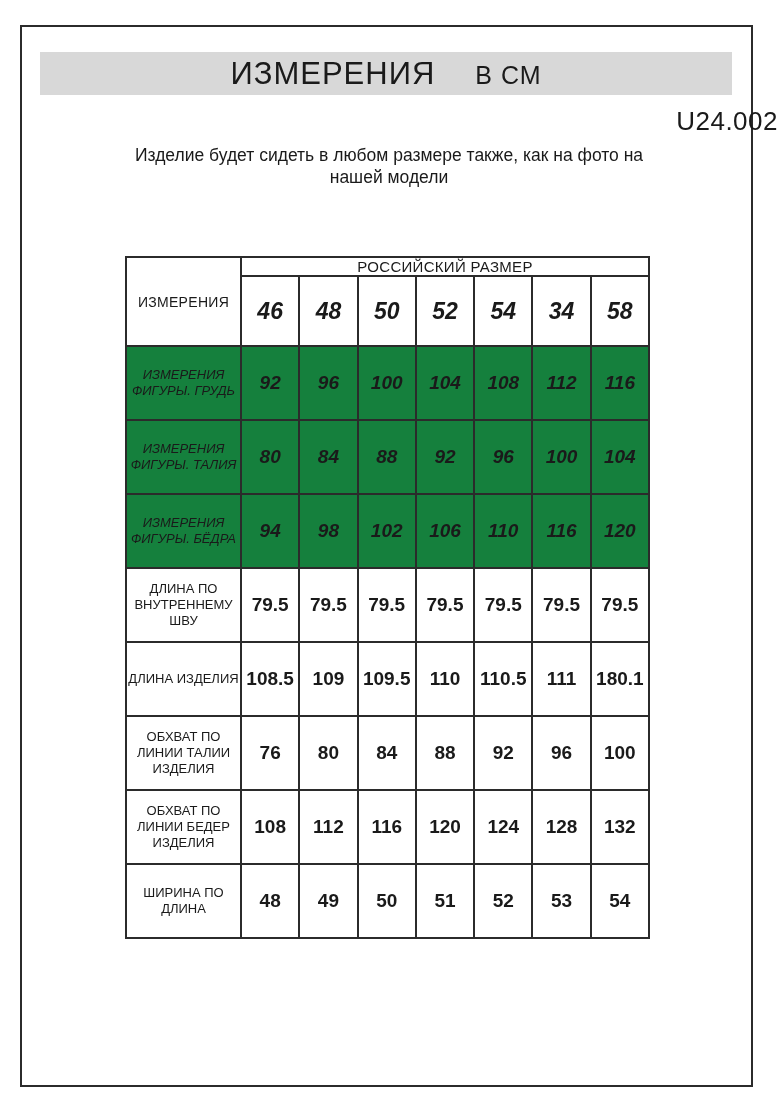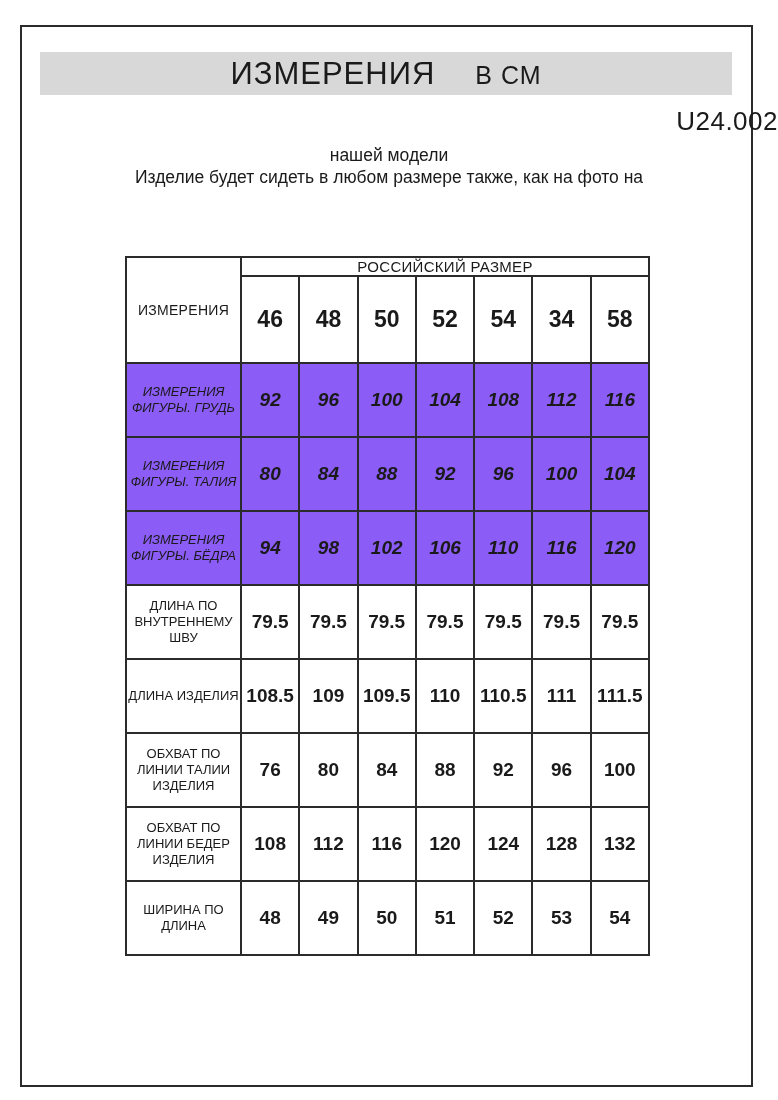--- a/index.html
+++ b/index.html
@@ -32,48 +32,48 @@
     position:absolute; left:125px; top:256px; width:523px;
     border-collapse:collapse; table-layout:fixed;
   }
   table.size-table td {
     border:2px solid #2b2b2b; text-align:center; vertical-align:middle;
     padding:0; overflow:hidden;
   }
   td.corner { font-size:14px; letter-spacing:0.3px; }
   tr.group-row { height:17px; }
   td.group { font-size:15px; letter-spacing:0.3px; }
-  tr.sizes-row { height:87px; }
+  tr.sizes-row { height:70px;font-style:italic; }
   td.size-cell { font-size:23px; font-weight:700; }
   tbody tr { height:74px; }
   td.label-cell { font-size:13px; line-height:16px; padding:0 4px; }
   td.value-cell { font-size:19px; font-weight:700; }
-  tr.shaded td { background:#8b5cf6; font-style:italic; }
+  tr.shaded td { background:#15803d; font-style:italic; }
   .note {
     position:absolute; left:0; top:1002px; width:100%;
     text-align:center; font-size:15.5px; font-weight:700; letter-spacing:0.2px;
   }
 </style>
 </head>
 <body>
 
 <div class="page">
 
   <div class="frame"></div>
 
   <div class="banner">
     <span class="part1">ИЗМЕРЕНИЯ</span>
     <span class="units">В СМ</span>
   </div>
 
   <div class="article">U24.002</div>
 
   <div class="subtitle">
+    <span style="display:block;">Изделие будет сидеть в любом размере также, как на фото на</span>
     <span style="display:block;">нашей модели</span>
-    <span style="display:block;">Изделие будет сидеть в любом размере также, как на фото на</span>
   </div>
 
   <table class="size-table">
     <colgroup>
       <col style="width:115px">
       <col>
         <col>
         <col>
         <col>
         <col>
@@ -137,21 +137,21 @@
           <td class="value-cell">79.5</td>
         </tr>
         <tr class="plain">
           <td class="label-cell">ДЛИНА ИЗДЕЛИЯ</td>
           <td class="value-cell">108.5</td>
           <td class="value-cell">109</td>
           <td class="value-cell">109.5</td>
           <td class="value-cell">110</td>
           <td class="value-cell">110.5</td>
           <td class="value-cell">111</td>
-          <td class="value-cell">111.5</td>
+          <td class="value-cell">180.1</td>
         </tr>
         <tr class="plain">
           <td class="label-cell">ОБХВАТ ПО ЛИНИИ ТАЛИИ ИЗДЕЛИЯ</td>
           <td class="value-cell">76</td>
           <td class="value-cell">80</td>
           <td class="value-cell">84</td>
           <td class="value-cell">88</td>
           <td class="value-cell">92</td>
           <td class="value-cell">96</td>
           <td class="value-cell">100</td>

